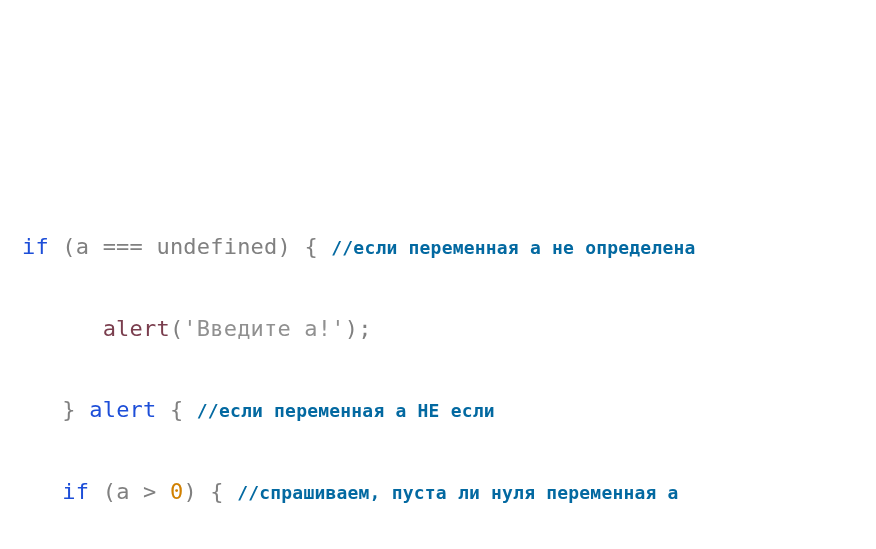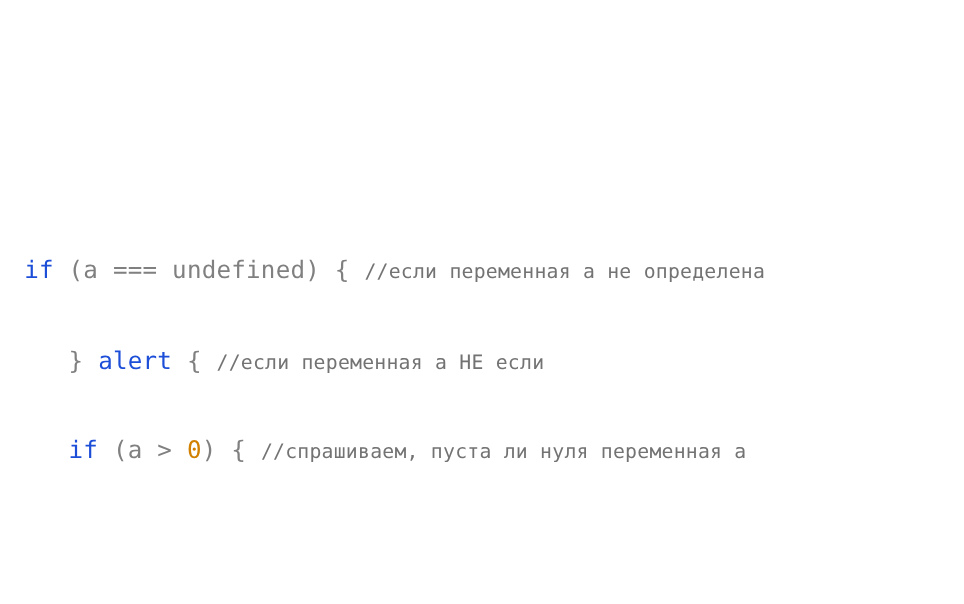--- a/index.html
+++ b/index.html
@@ -14,29 +14,30 @@
     letter-spacing: 0.2px;
   }
   .line { display: block; }
   .kw { color: #1d4ed8; }
   .ident { color: #808080; }
   .paren { color: #808080; }
   .num { color: #D18000; }
   .brace { color: #808080; }
   .str { color: #909090; }
   .func { color: #7A3E4E; }
-  .comment { color: #737373; font-size: 18px; }
+  .comment { color: #0369a1; font-size: 18px; font-weight: bold; }
 </style>
 </head>
 <body>
 
 
 
 <div>
 <span class="line"><span class="kw">if</span><span class="paren"> (</span><span class="ident">a</span><span class="paren"> === </span><span class="ident">undefined</span><span class="paren">)</span><span class="brace"> { </span><span class="comment">//если переменная a не определена</span></span>
+<span class="line"><span>      </span><span class="func">alert</span><span class="paren">(</span><span class="str">'Введите a!'</span><span class="paren">)</span><span class="paren">;</span></span>
 <span class="line"><span>   </span><span class="brace">}</span><span class="kw"> alert </span><span class="brace">{ </span><span class="comment">//если переменная a НЕ если</span></span>
 <span class="line"><span>   </span><span class="kw">if</span><span class="paren"> (</span><span class="ident">a</span><span class="paren"> &gt; </span><span class="num">0</span><span class="paren">)</span><span class="brace"> { </span><span class="comment">//спрашиваем, пуста ли нуля переменная a</span></span>
 
 
 
 
 
 </div>
 
 

